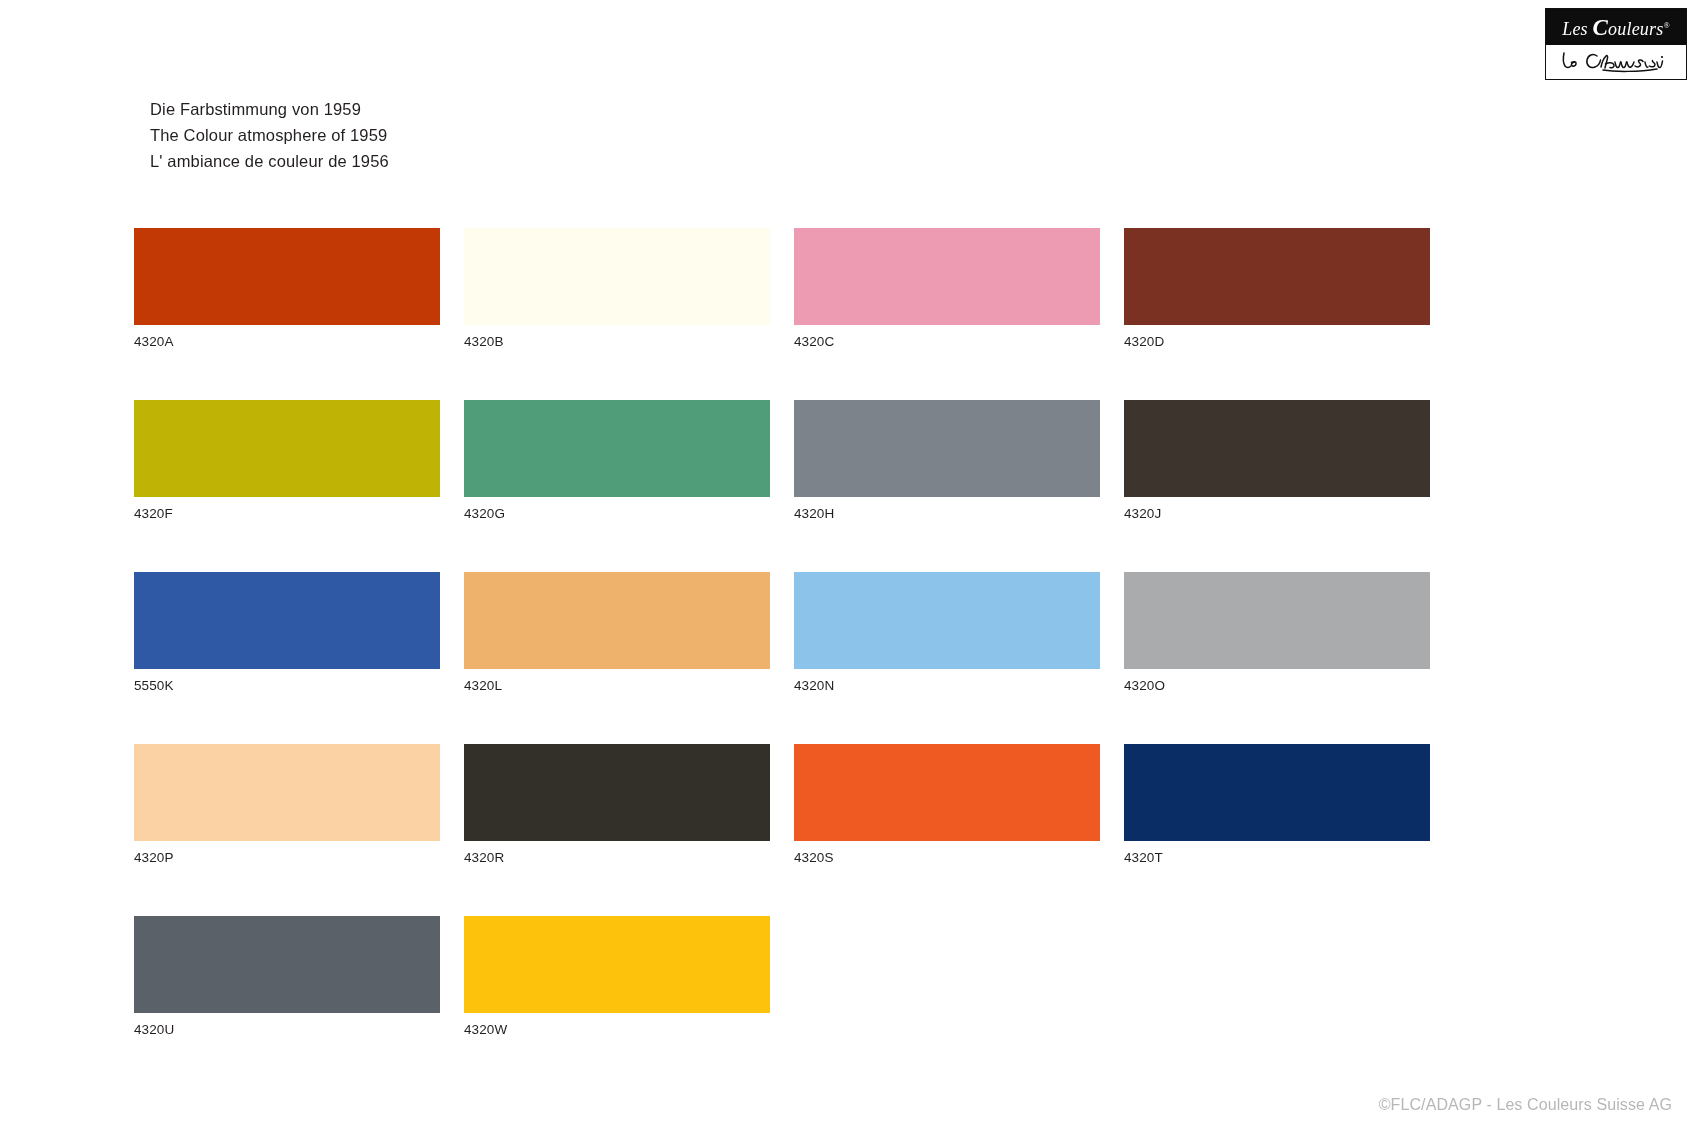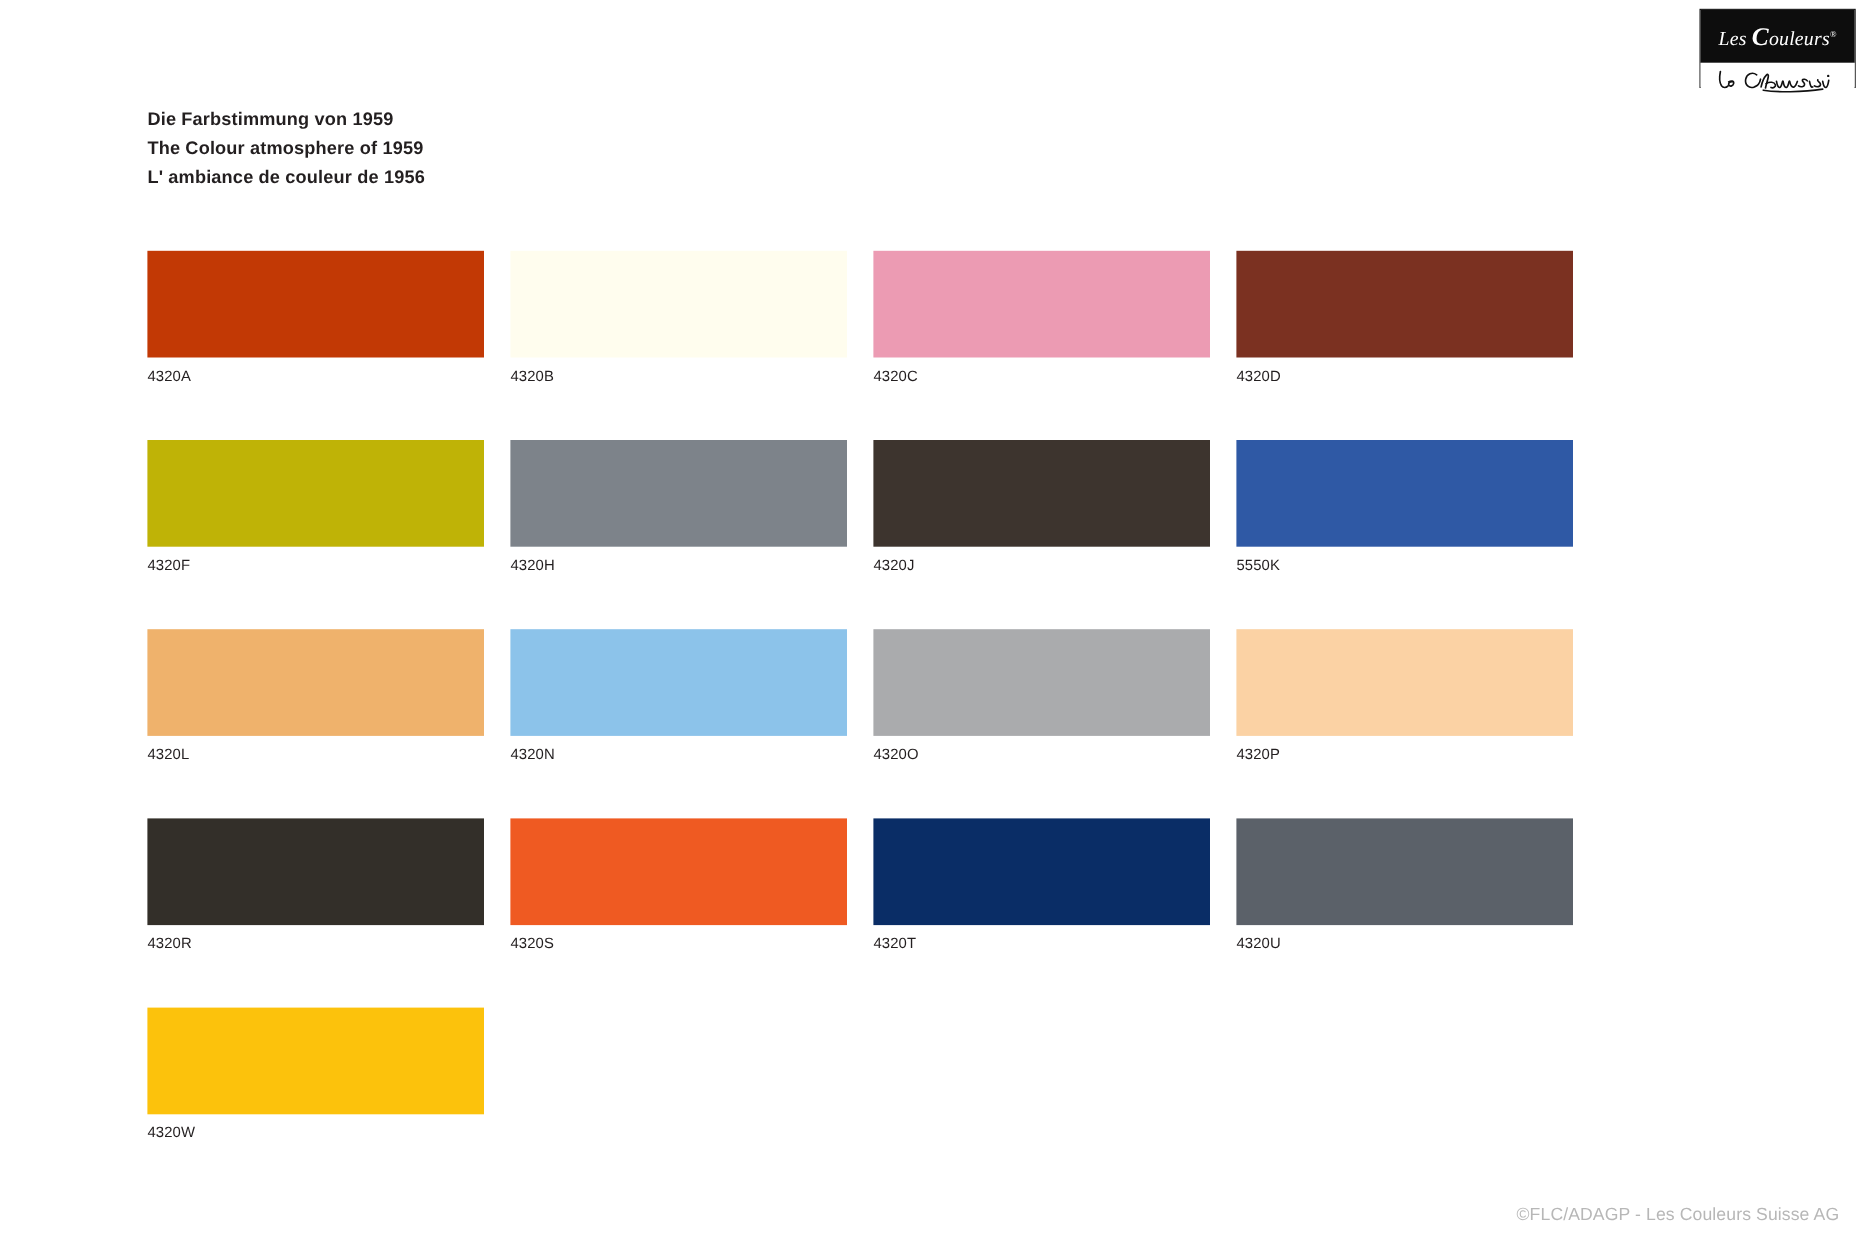--- a/index.html
+++ b/index.html
@@ -21,21 +21,21 @@
     position: absolute;
     left: 1545px;
     top: 8px;
     width: 142px;
     height: 72px;
     border: 1px solid #111111;
     box-sizing: border-box;
     background: #ffffff;
   }
   #brand-logo .logo-top {
-    height: 48px;
+    height: 36px;
     background: #0d0d0d;
     display: flex;
     align-items: center;
     justify-content: center;
     position: relative;
   }
   #brand-logo .logo-wordmark {
     color: #ffffff;
     font-family: "Liberation Serif", serif;
     font-style: italic;
@@ -67,25 +67,26 @@
 
   
   #title-block {
     position: absolute;
     left: 134px;
     top: 96px;
     width: 700px;
   }
   #title-block .title-line {
     font-size: 16.5px;
-    font-weight: bold;
+    font-weight: normal;
     color: #231f20;
     line-height: 26px;
     letter-spacing: 0.15px;
     white-space: nowrap;
+    margin-left: 16px;
   }
 
   
   #swatch-grid {
     position: absolute;
     left: 134px;
     top: 228px;
     width: 1296px;
     display: grid;
     grid-template-columns: repeat(4, 306px);
@@ -169,20 +170,24 @@
     </div>
     <div class="swatch-cell">
       <div class="swatch-chip" style="background: rgb(123, 49, 33);"></div>
       <div class="swatch-label">4320D</div>
     </div>
     <div class="swatch-cell">
       <div class="swatch-chip" style="background: rgb(191, 179, 6);"></div>
       <div class="swatch-label">4320F</div>
     </div>
     <div class="swatch-cell">
+      <div class="swatch-chip" style="background: rgb(79, 158, 121);"></div>
+      <div class="swatch-label">4320G</div>
+    </div>
+    <div class="swatch-cell">
       <div class="swatch-chip" style="background: rgb(125, 131, 138);"></div>
       <div class="swatch-label">4320H</div>
     </div>
     <div class="swatch-cell">
       <div class="swatch-chip" style="background: rgb(61, 52, 46);"></div>
       <div class="swatch-label">4320J</div>
     </div>
     <div class="swatch-cell">
       <div class="swatch-chip" style="background: rgb(47, 89, 165);"></div>
       <div class="swatch-label">5550K</div>

